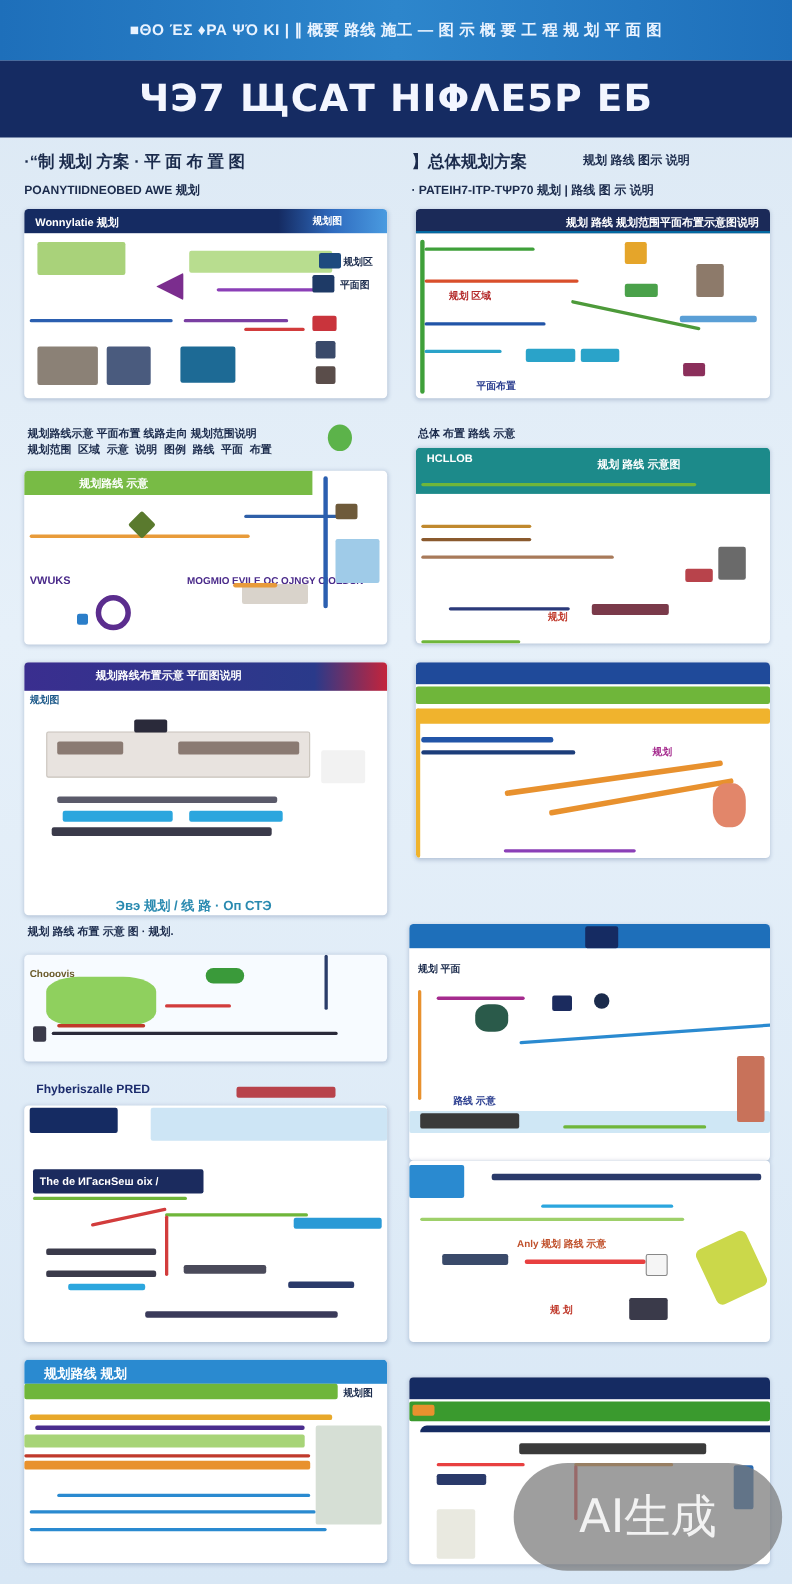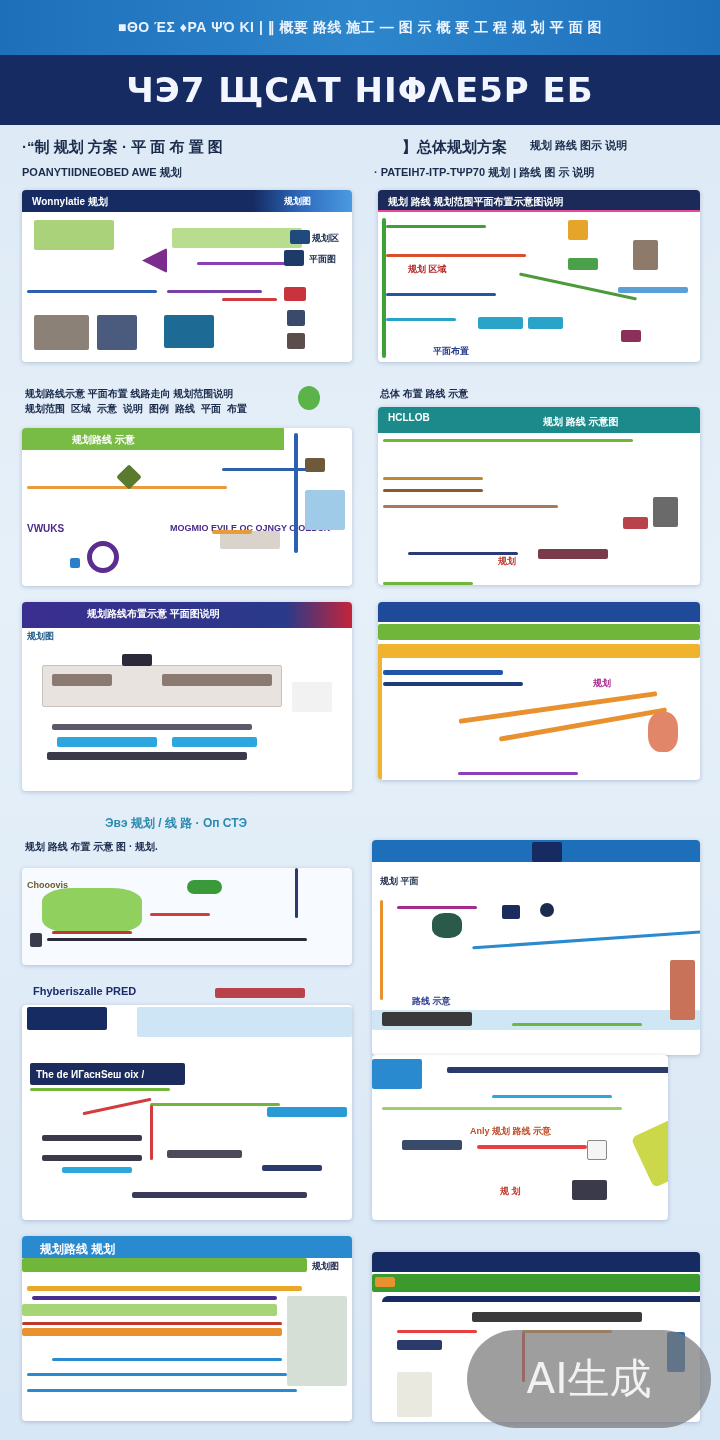--- a/index.html
+++ b/index.html
@@ -49,21 +49,21 @@
 
 <div class="top-band">
   <span>■ΘΟ ΈΣ ♦ΡΑ ΨΌ ΚΙ | ∥ 概要 路线 施工 — 图 示 概 要 工 程 规 划 平 面 图</span>
 </div>
 <div class="title-band">
   <span>ЧЭ7 ЩСАТ НΙΦΛЕ5Р ЕБ</span>
 </div>
 
 <div class="sec-text s-lg" style="left:22px;top:138px;width:320px;">·“制 规划 方案 · 平 面 布 置 图</div>
 <div class="sec-text s-sm" style="left:22px;top:165px;width:320px;">POANΥTIIDNEOBED AWE 规划</div>
-<div class="sec-text s-lg" style="left:374px;top:138px;width:140px;margin-left:28px;">】总体规划方案</div>
+<div class="sec-text s-lg" style="left:374px;top:138px;width:140px;">】总体规划方案</div>
 <div class="sec-text s-sm" style="left:530px;top:138px;width:160px;">规划 路线 图示 说明</div>
 <div class="sec-text s-sm" style="left:374px;top:165px;width:330px;">· ΡΑΤΕΙΗ7-ΙΤΡ-ΤΨΡ70 规划 | 路线 图 示 说明</div>
 
 <div class="panel" style="left:22px;top:190px;width:330px;height:172px;">
   <div class="panel-head" style="background:linear-gradient(90deg,#152b62 70%,#2f6bbf 85%,#4a9be0 100%);">
     <span>Wonnylatie 规划</span>
   </div>
   <div class="lbl" style="left:262px;top:5px;color:#fff;">规划图</div>
   <div class="blk" style="left:12px;top:30px;width:80px;height:30px;background:#a9d27a;"></div>
   <div class="blk" style="left:150px;top:38px;width:130px;height:20px;background:#b8dd8f;"></div>
@@ -78,21 +78,21 @@
   <div class="blk" style="left:268px;top:40px;width:20px;height:14px;background:#1e4a7e;"></div>
   <div class="lbl" style="left:290px;top:42px;color:#1b2b4c;">规划区</div>
   <div class="blk" style="left:262px;top:60px;width:20px;height:16px;background:#1e3a66;"></div>
   <div class="lbl" style="left:287px;top:63px;color:#1b2b4c;">平面图</div>
   <div class="blk" style="left:262px;top:97px;width:22px;height:14px;background:#c9343c;"></div>
   <div class="blk" style="left:265px;top:120px;width:18px;height:16px;background:#3a4a6a;"></div>
   <div class="blk" style="left:265px;top:143px;width:18px;height:16px;background:#5a4d4a;"></div>
 </div>
 
 <div class="panel" style="left:378px;top:190px;width:322px;height:172px;">
-  <div class="panel-head" style="background:#1b2a58;border-bottom:2px solid #ec4899;">
+  <div class="panel-head" style="background:#1b2a58;border-bottom:2px solid #0369a1;text-align:right;">
     <span>规划 路线  规划范围平面布置示意图说明</span>
   </div>
   <div class="blk" style="left:4px;top:28px;width:4px;height:140px;background:#3fa03a;"></div>
   <div class="bar" style="left:8px;top:35px;width:100px;background:#3fa03a;"></div>
   <div class="bar" style="left:8px;top:64px;width:140px;background:#d94f2b;"></div>
   <div class="lbl" style="left:30px;top:73px;color:#b42a2a;">规划 区域</div>
   <div class="bar" style="left:8px;top:103px;width:110px;background:#2255a8;"></div>
   <div class="bar" style="left:8px;top:128px;width:70px;background:#2aa3c9;"></div>
   <div class="blk" style="left:190px;top:30px;width:20px;height:20px;background:#e5a52a;"></div>
   <div class="blk" style="left:190px;top:68px;width:30px;height:12px;background:#4aa14a;"></div>
@@ -122,37 +122,37 @@
   <div class="blk" style="left:65px;top:113px;width:32px;height:32px;border-radius:50%;border:5px solid #5b2d8e;background:#fff;"></div>
   <div class="blk" style="left:48px;top:130px;width:10px;height:10px;background:#2b7ec9;"></div>
   <div class="blk" style="left:198px;top:103px;width:60px;height:18px;background:#d9d3cb;"></div>
   <div class="blk" style="left:190px;top:102px;width:40px;height:4px;background:#e89b3a;"></div>
   <div class="blk" style="left:272px;top:5px;width:4px;height:120px;background:#2b5fb0;"></div>
   <div class="blk" style="left:283px;top:30px;width:20px;height:14px;background:#6e5a3a;"></div>
   <div class="blk" style="left:283px;top:62px;width:40px;height:40px;background:#9fcbe8;"></div>
 </div>
 
 <div class="panel" style="left:378px;top:407px;width:322px;height:178px;">
-  <div class="panel-head" style="background:#1c8a8a;height:26px;">
+  <div class="panel-head" style="background:#1c8a8a;height:42px;">
     <span>HCLLOB</span>
   </div>
   <div class="lbl" style="left:165px;top:8px;color:#fff;font-size:10px;">规划 路线 示意图</div>
   <div class="bar" style="left:5px;top:32px;width:250px;background:#6fb63a;"></div>
   <div class="bar" style="left:5px;top:70px;width:100px;background:#c0892e;"></div>
   <div class="bar" style="left:5px;top:82px;width:100px;background:#8a5a2e;"></div>
   <div class="bar" style="left:5px;top:98px;width:175px;background:#a87a5a;"></div>
   <div class="bar" style="left:30px;top:145px;width:110px;background:#2b3a7a;"></div>
   <div class="blk" style="left:160px;top:142px;width:70px;height:10px;background:#7a3a4a;"></div>
   <div class="blk" style="left:245px;top:110px;width:25px;height:12px;background:#b8434b;"></div>
   <div class="blk" style="left:275px;top:90px;width:25px;height:30px;background:#6a6a6a;"></div>
   <div class="bar" style="left:5px;top:175px;width:90px;background:#6fb63a;"></div>
   <div class="lbl" style="left:120px;top:148px;color:#c0392b;">规划</div>
 </div>
 
-<div class="panel" style="left:22px;top:602px;width:330px;height:189px;">
+<div class="panel" style="left:22px;top:602px;width:330px;height:230px;">
   <div class="panel-head" style="background:linear-gradient(90deg,#3a2e8f 0%,#2a3a8a 80%,#c4243b 100%);height:26px;">
     <span style="padding-left:55px;">规划路线布置示意  平面图说明</span>
   </div>
   <div class="lbl" style="left:5px;top:28px;color:#1e5a8a;">规划图</div>
   <div class="blk" style="left:20px;top:63px;width:240px;height:42px;background:#e8e3df;border:1px solid #c8c2bb;"></div>
   <div class="blk" style="left:100px;top:52px;width:30px;height:12px;background:#2a2a3a;"></div>
   <div class="blk" style="left:30px;top:72px;width:60px;height:12px;background:#8a7a72;"></div>
   <div class="blk" style="left:140px;top:72px;width:110px;height:12px;background:#8a7a72;"></div>
   <div class="blk" style="left:30px;top:122px;width:200px;height:6px;background:#5a5a6a;"></div>
   <div class="blk" style="left:35px;top:135px;width:100px;height:10px;background:#2ba6de;"></div>
@@ -220,21 +220,21 @@
   <div class="blk" style="left:60px;top:73px;width:30px;height:25px;background:#2a5a4a;border-radius:40%;"></div>
   <div class="blk" style="left:130px;top:65px;width:18px;height:14px;background:#1b2b5e;"></div>
   <div class="blk" style="left:168px;top:63px;width:14px;height:14px;background:#1b2b4c;border-radius:50%;"></div>
   <div class="lbl" style="left:40px;top:155px;color:#2a3d8f;">路线 示意</div>
   <div class="blk" style="left:0;top:170px;width:328px;height:20px;background:#cfe7f5;"></div>
   <div class="blk" style="left:10px;top:172px;width:90px;height:14px;background:#3a3a3a;"></div>
   <div class="bar" style="left:140px;top:183px;width:130px;background:#6fb63a;"></div>
   <div class="blk" style="left:298px;top:120px;width:25px;height:60px;background:#c8725a;"></div>
 </div>
 
-<div class="panel" style="left:372px;top:1055px;width:296px;height:165px;">
+<div class="panel" style="left:372px;top:1055px;width:328px;height:165px;">
   <div class="blk" style="left:0;top:4px;width:50px;height:30px;background:#2a8ad0;"></div>
   <div class="blk" style="left:75px;top:12px;width:245px;height:6px;background:#2a3a6a;"></div>
   <div class="bar" style="left:120px;top:40px;width:120px;background:#2ba6de;"></div>
   <div class="bar" style="left:10px;top:52px;width:240px;background:#9ed06a;"></div>
   <div class="lbl" style="left:98px;top:70px;color:#c0502b;">Anly 规划 路线 示意</div>
   <div class="bar" style="left:105px;top:90px;width:110px;background:#e84040;height:4px;"></div>
   <div class="blk" style="left:30px;top:85px;width:60px;height:10px;background:#3a4a6a;"></div>
   <div class="blk" style="left:215px;top:85px;width:20px;height:20px;background:#f5f5f5;border:1px solid #888;"></div>
   <div class="blk" style="left:200px;top:125px;width:35px;height:20px;background:#3a3a4a;"></div>
   <div class="lbl" style="left:128px;top:130px;color:#c0392b;">规 划</div>

